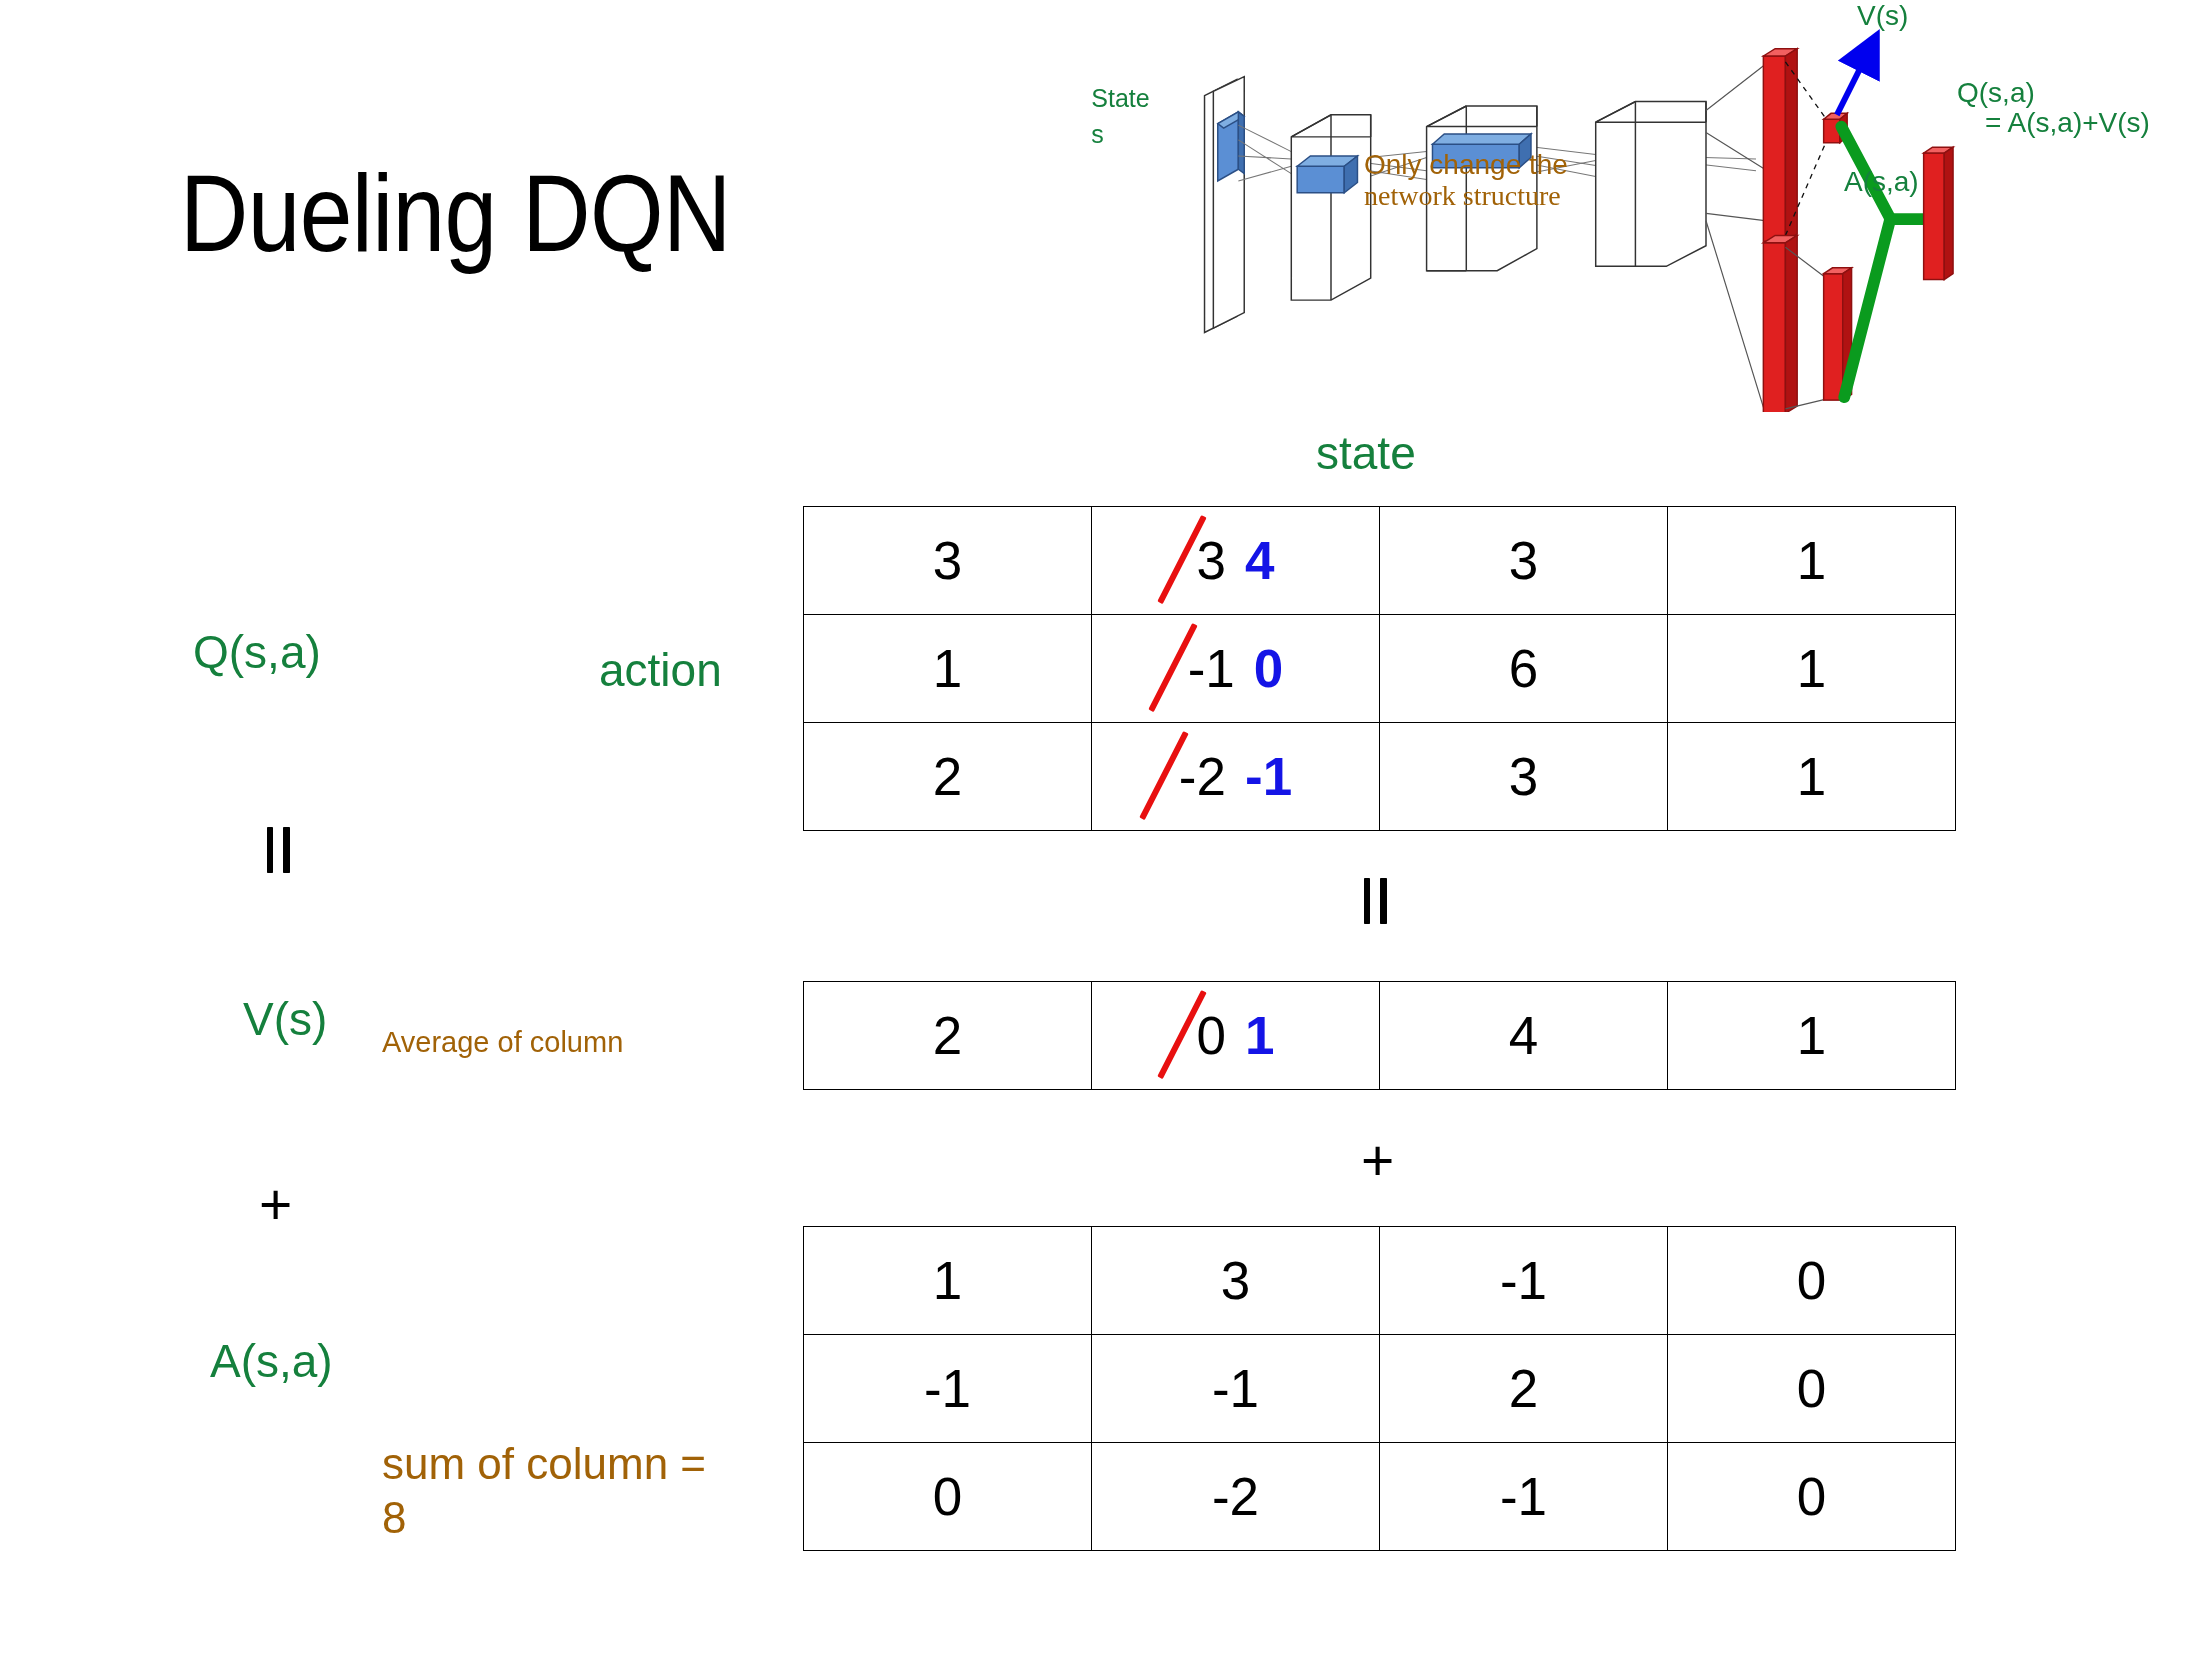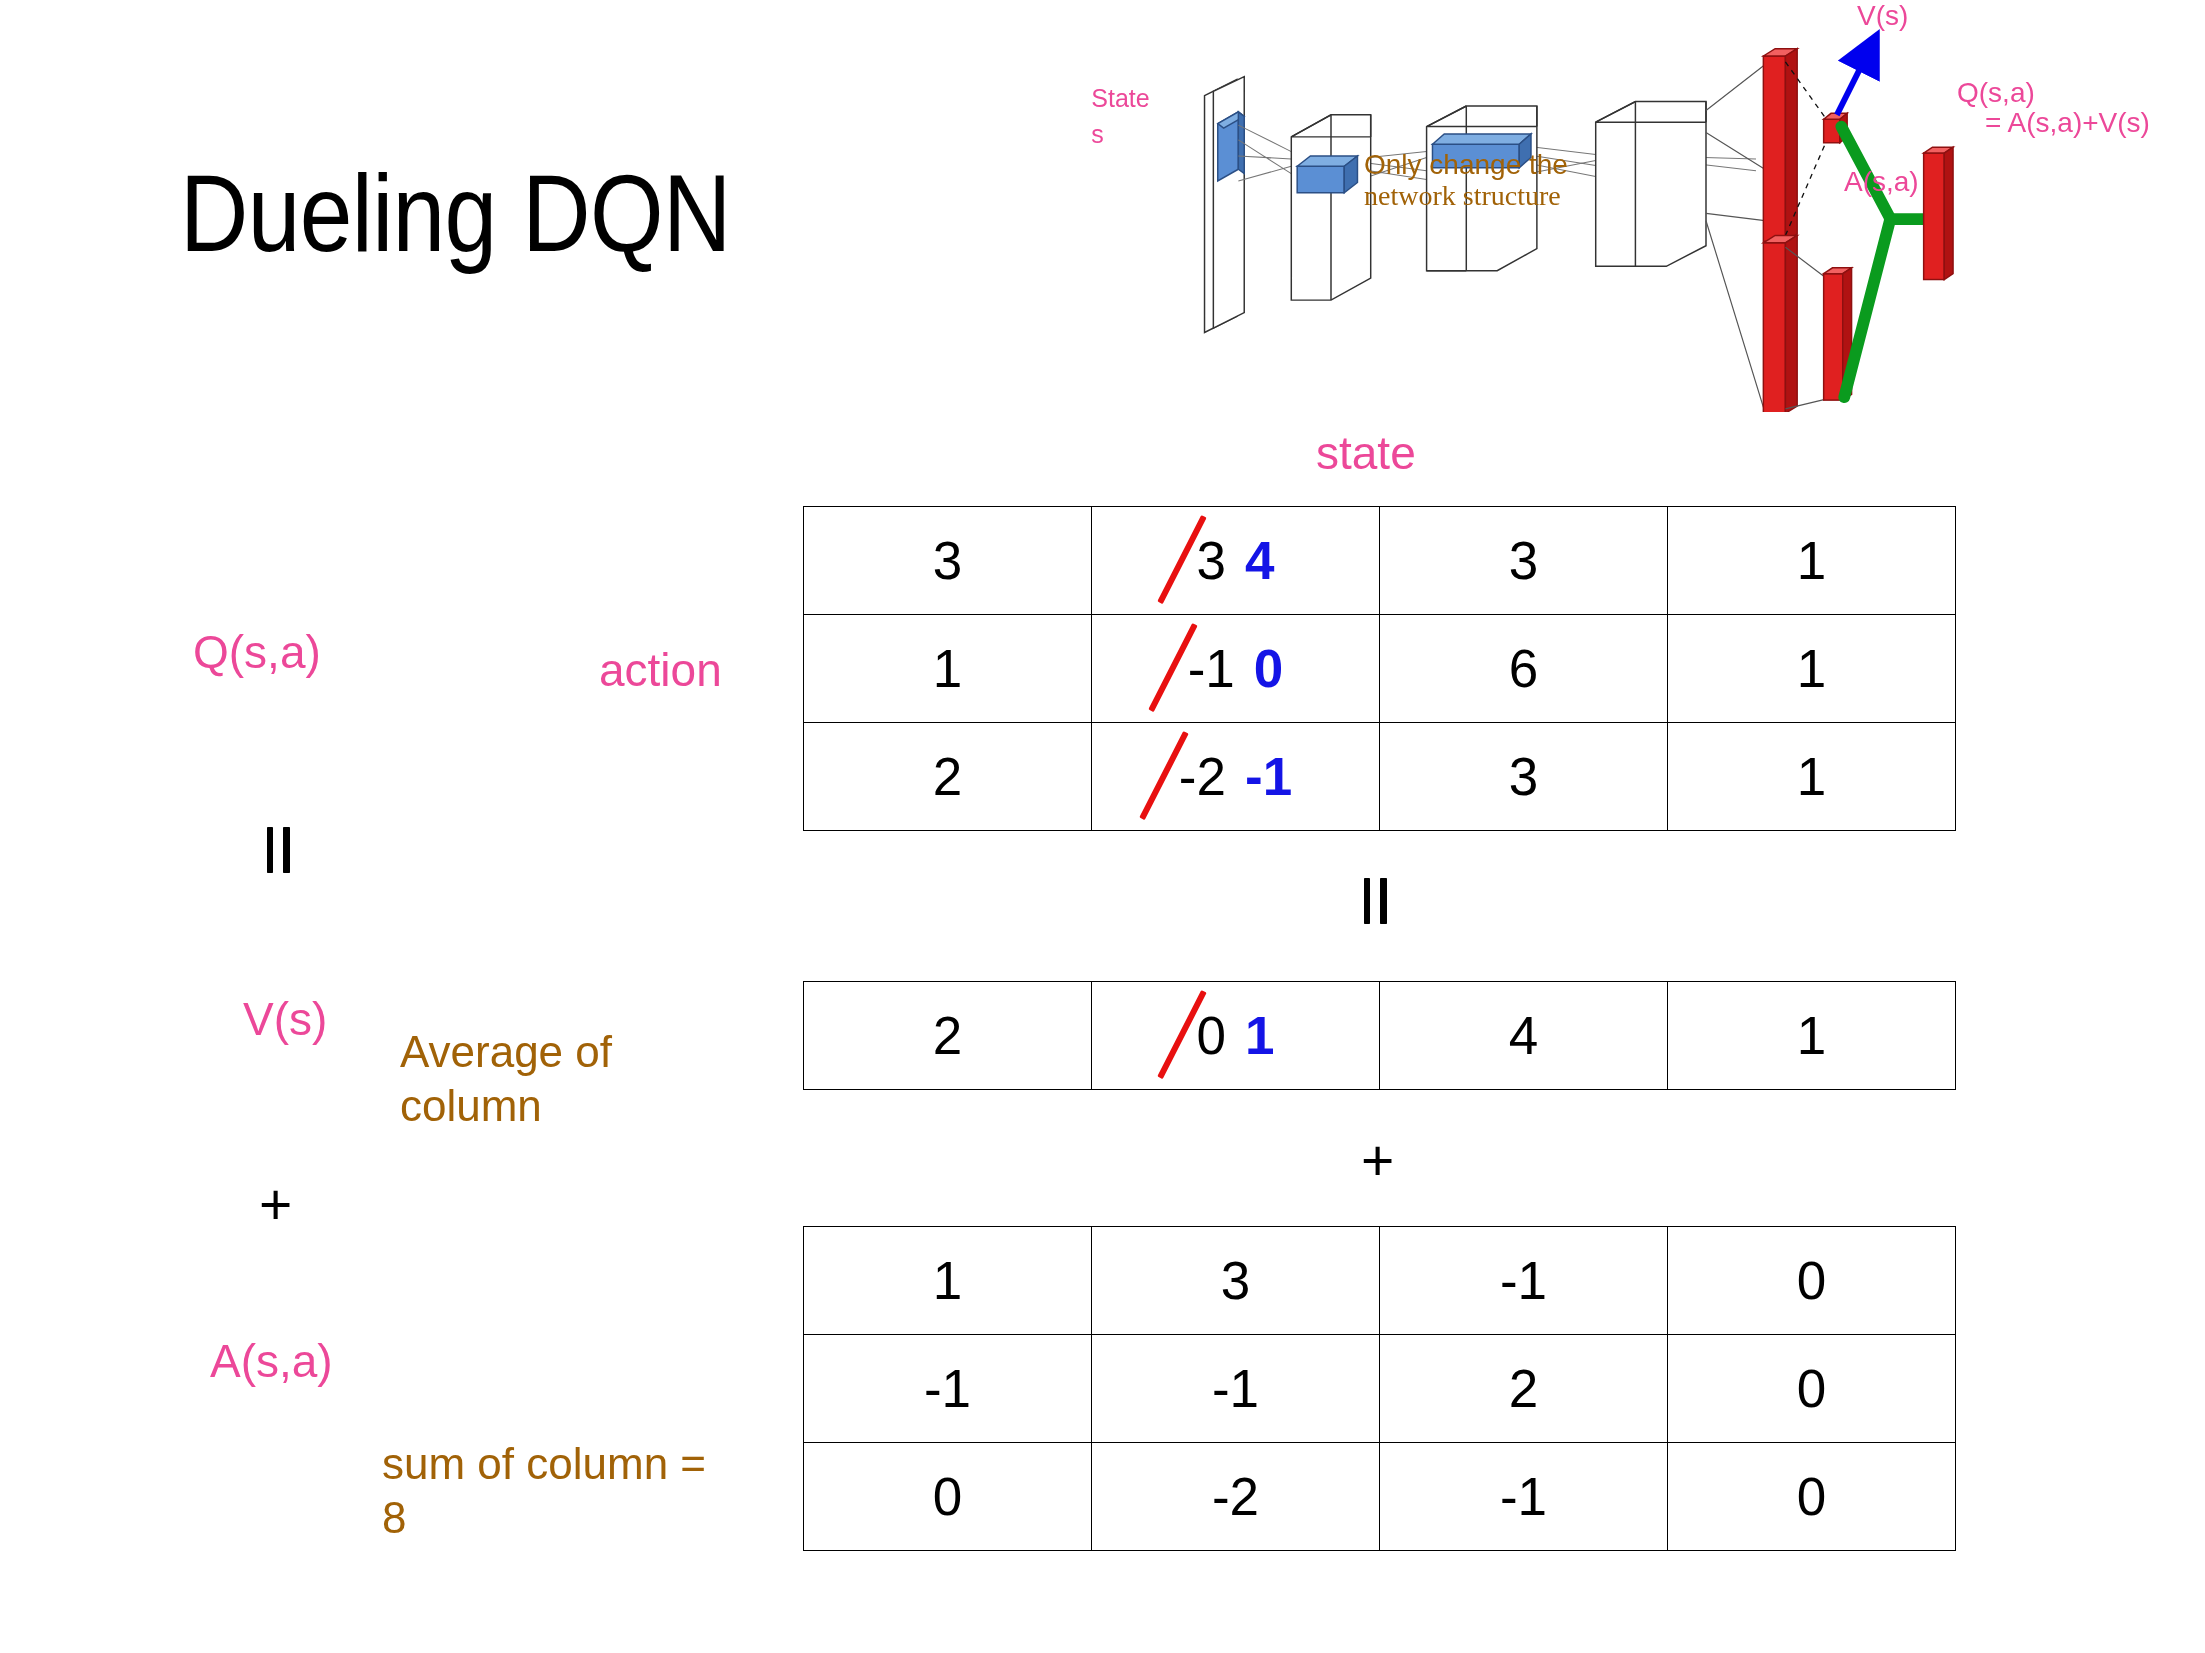--- a/index.html
+++ b/index.html
@@ -15,30 +15,30 @@
     transform:scaleX(.86);transform-origin:left center;
   }
 
   
   #net-diagram{position:absolute;left:1081px;top:0px;width:1125px;height:412px;}
   #net-diagram svg{display:block;}
 
   
   .lbl{position:absolute;white-space:nowrap;line-height:1;}
   .blue{color:#a16207;}
-  .black{color:#ec4899;}
+  .black{color:#15803d;}
 
   #state-label{left:1316px;top:430px;font-size:46px;}
   #action-label{left:599px;top:647px;font-size:46px;}
   #q-label{left:193px;top:629px;font-size:46px;}
   #v-label{left:243px;top:996px;font-size:46px;}
   #a-label{left:210px;top:1338px;font-size:46px;}
 
-  #avg-note{left:382px;top:1025px;font-size:44px;width:345px;
-            line-height:1.22;white-space:normal;margin-left:18px;}
+  #avg-note{left:382px;top:1025px;font-size:29px;width:345px;
+            line-height:1.22;white-space:normal;}
   #sum-note{left:382px;top:1437px;font-size:44px;width:353px;
             line-height:1.22;white-space:normal;}
 
   
   .eq-rot{position:absolute;width:34px;height:46px;}
   .eq-rot span{position:absolute;top:0;width:6.6px;height:46px;background:#000;border-radius:0.7px;}
   .eq-rot span:nth-child(1){left:5.9px;}
   .eq-rot span:nth-child(2){left:22px;}
   #eq-left{left:261px;top:827px;}
   #eq-mid{left:1358px;top:878px;}

